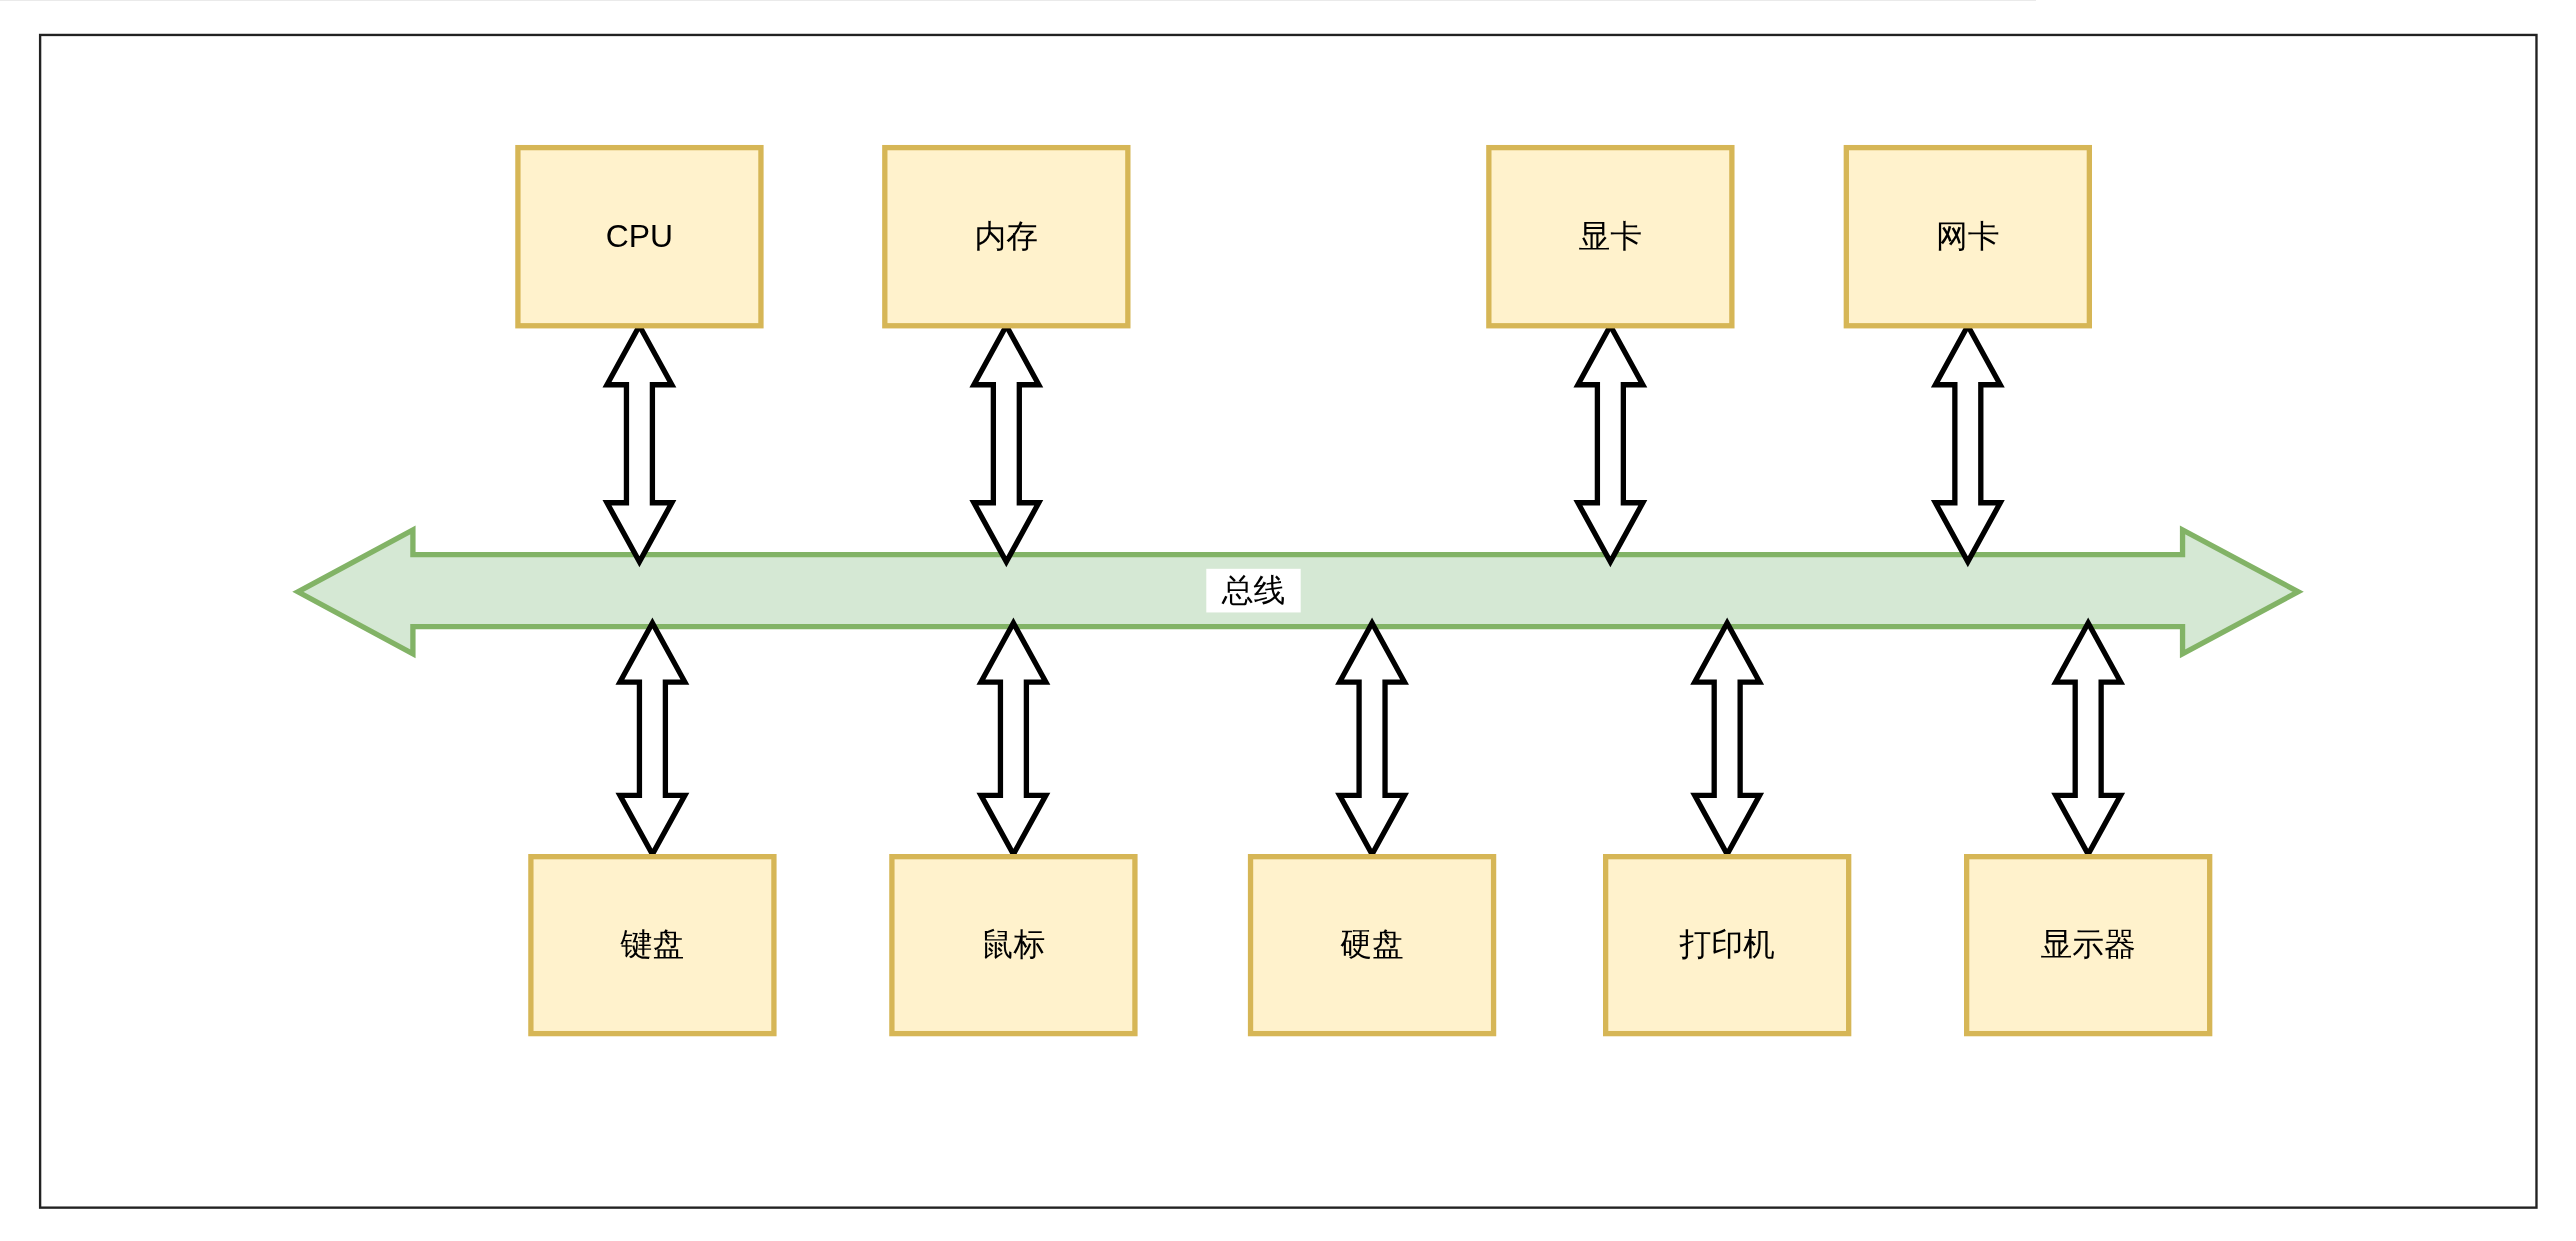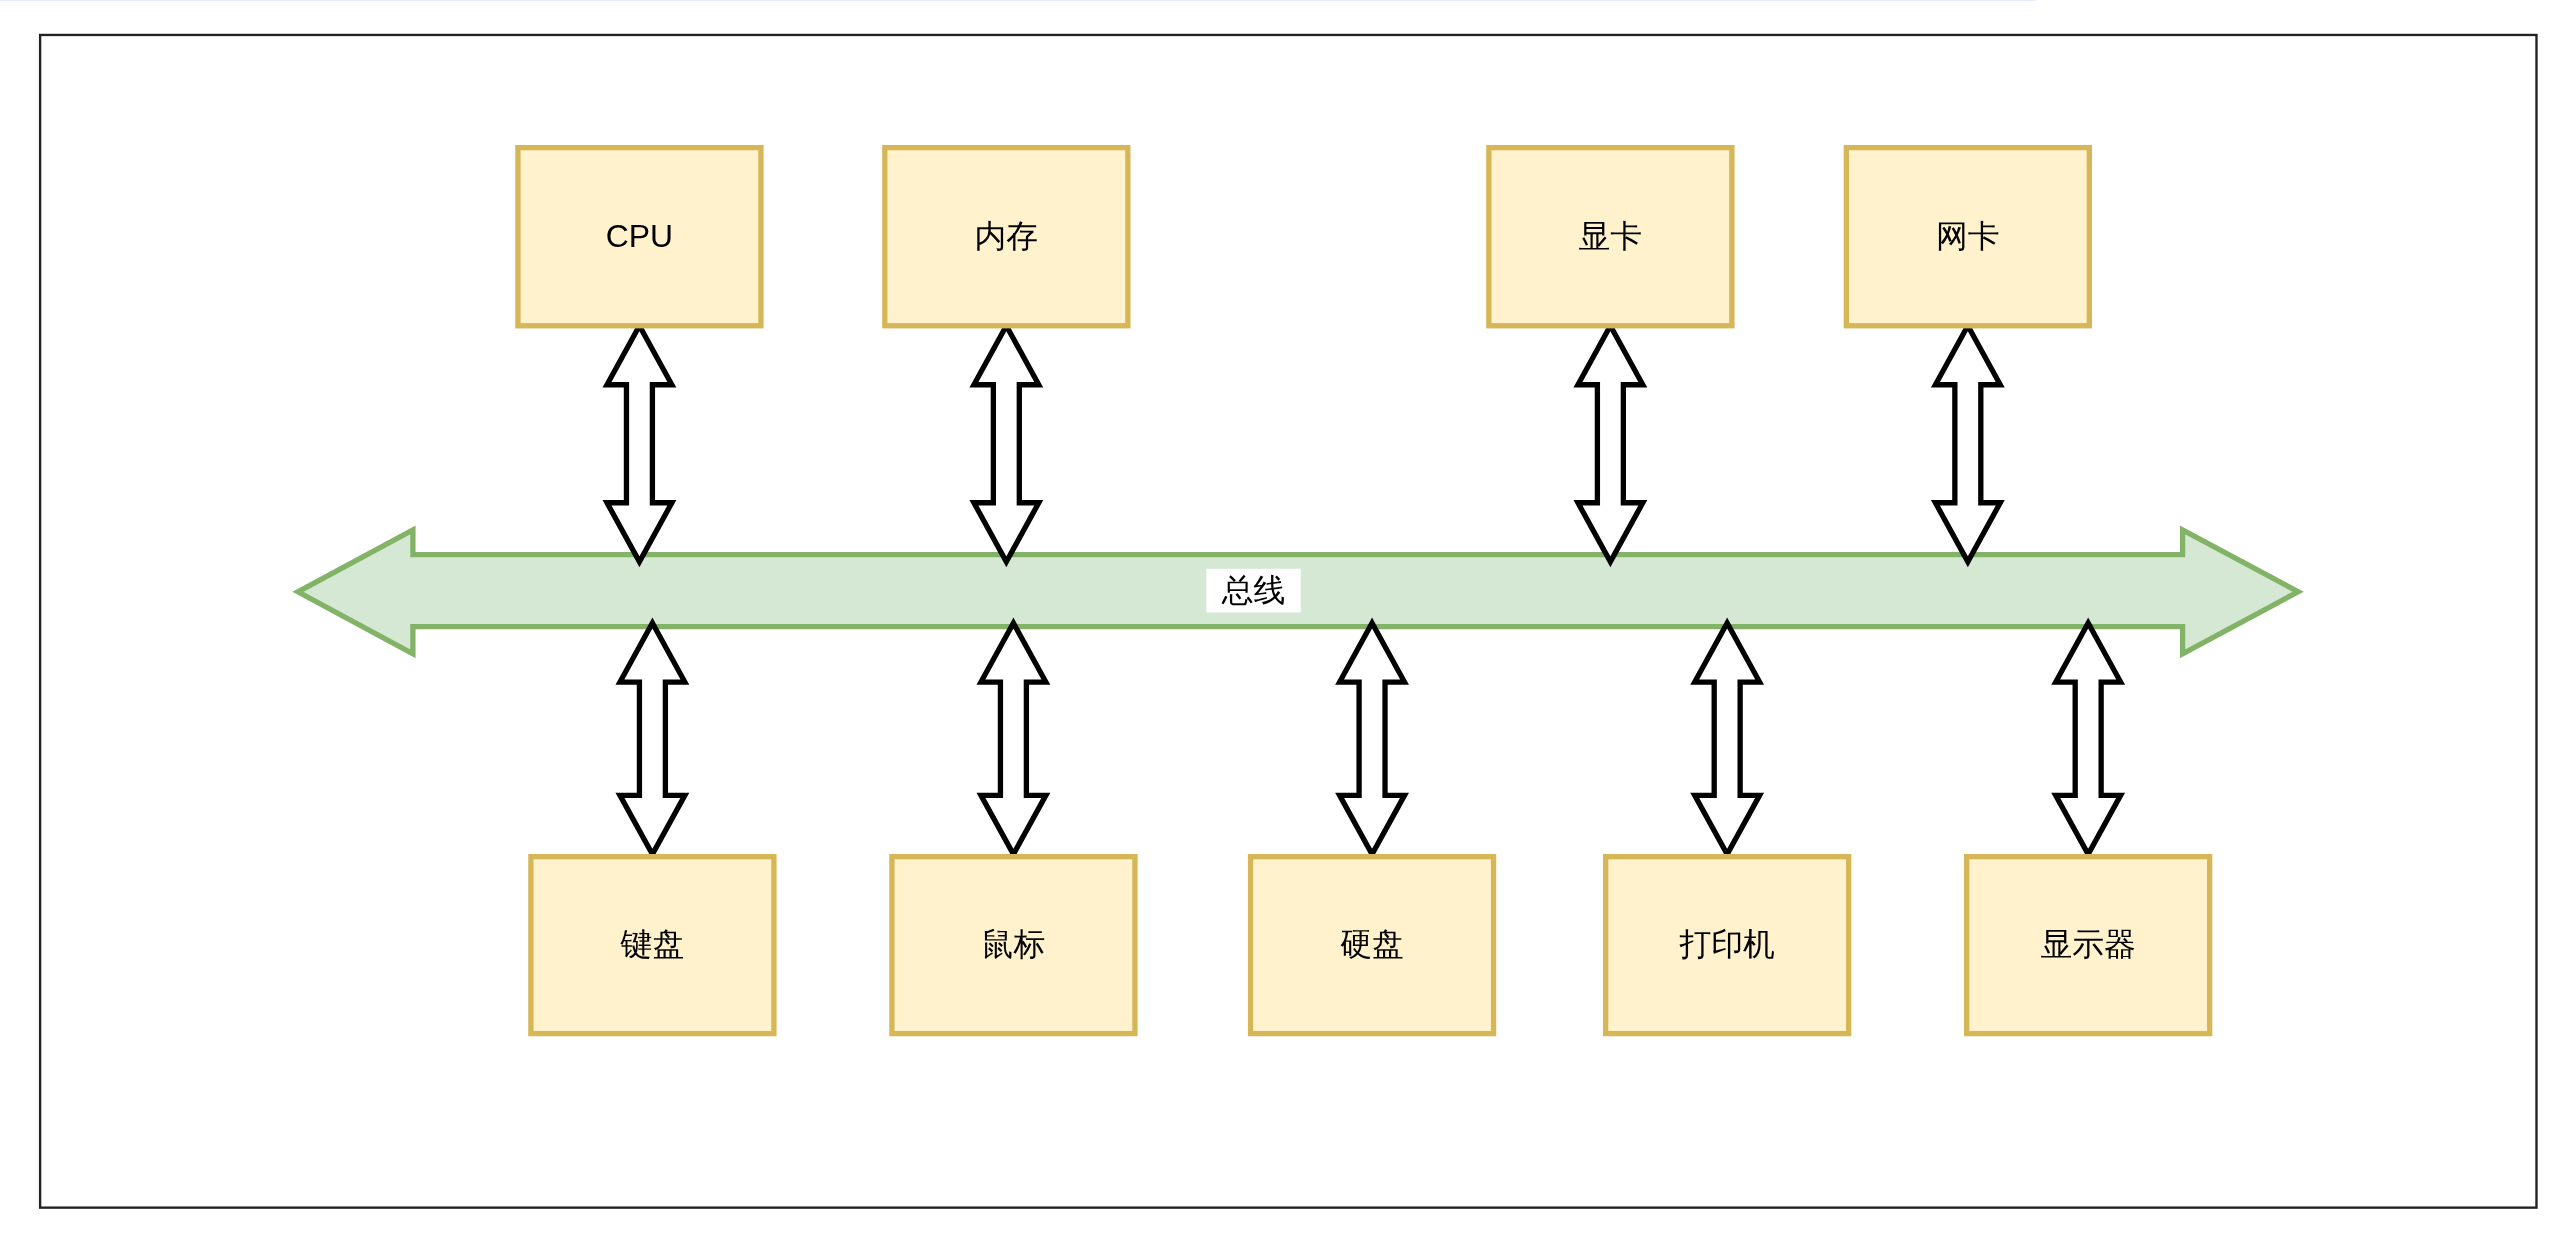--- a/index.html
+++ b/index.html
@@ -10,21 +10,21 @@
   body {
     width: 2576px;
     height: 1242px;
     font-family: "Liberation Sans", "DejaVu Sans", sans-serif;
     overflow: hidden;
   }
   #diagram-root {
     position: relative;
     width: 2036px;
     height: 1242px;
-    background: #3b82f6;
+    background: #737373;
   }
   svg#diagram-canvas {
     display: block;
     width: 2576px;
     height: 1242px;
   }
   .node-label {
     font-family: "Liberation Sans", "DejaVu Sans", sans-serif;
     font-size: 54px;
     fill: #000000;

